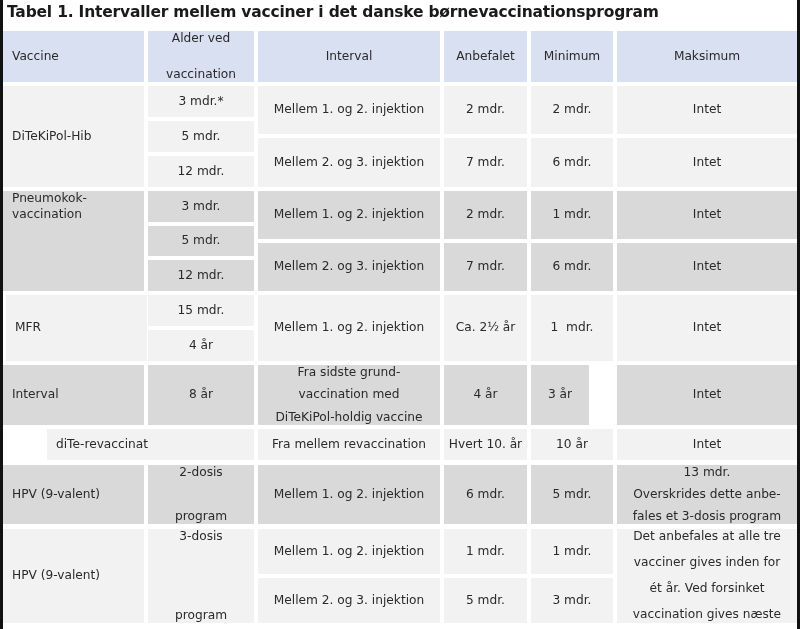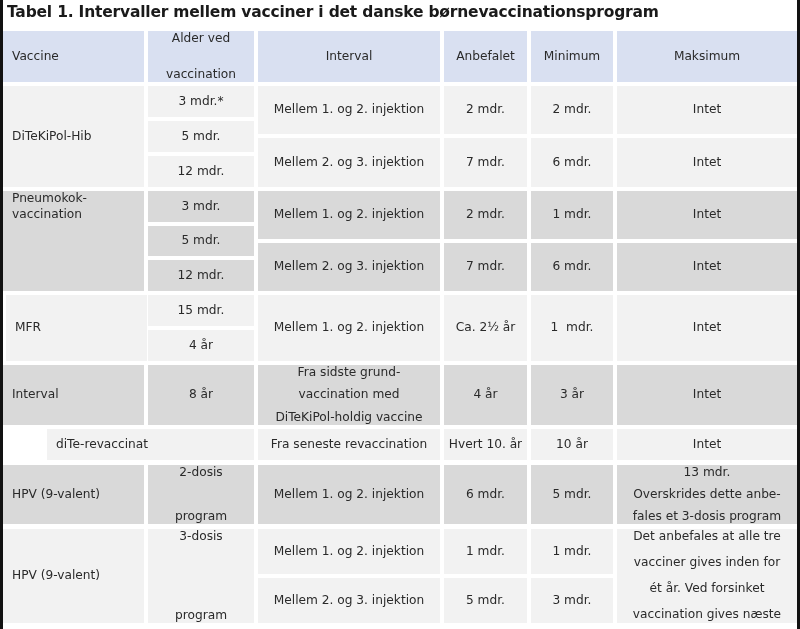--- a/index.html
+++ b/index.html
@@ -96,28 +96,28 @@
 
 <div>
   <div class="cell dk left" style="left:3px;top:365px;width:141px;height:60px;">Interval</div>
   <div class="cell dk" style="left:148px;top:365px;width:106px;height:60px;">8 år</div>
   <div class="cell dk multi" style="left:258px;top:365px;width:182px;height:60px;">
     <span>Fra sidste grund-</span>
     <span>vaccination med</span>
     <span>DiTeKiPol-holdig vaccine</span>
   </div>
   <div class="cell dk" style="left:444px;top:365px;width:83px;height:60px;">4 år</div>
-  <div class="cell dk" style="left:531px;top:365px;width:82px;height:60px;">3 år</div>
+  <div class="cell dk" style="left:531px;top:365px;width:58px;height:60px;">3 år</div>
   <div class="cell dk" style="left:617px;top:365px;width:180px;height:60px;">Intet</div>
 </div>
 
 <div>
   <div class="cell lt left" style="left:3px;top:429px;width:141px;height:31px;margin-left:44px;">diTe-revaccination</div>
   <div class="cell lt" style="left:148px;top:429px;width:106px;height:31px;"></div>
-  <div class="cell lt" style="left:258px;top:429px;width:182px;height:31px;">Fra seneste revaccination</div>
+  <div class="cell lt" style="left:258px;top:429px;width:182px;height:31px;">Fra mellem revaccination</div>
   <div class="cell lt" style="left:444px;top:429px;width:83px;height:31px;">Hvert 10. år</div>
   <div class="cell lt" style="left:531px;top:429px;width:82px;height:31px;">10 år</div>
   <div class="cell lt" style="left:617px;top:429px;width:180px;height:31px;">Intet</div>
 </div>
 
 <div>
   <div class="cell dk left" style="left:3px;top:465px;width:141px;height:59px;">HPV (9-valent)</div>
   <div class="cell dk multi" style="left:148px;top:465px;width:106px;height:59px;">
     <span>2-dosis</span>
     <span>program</span>

